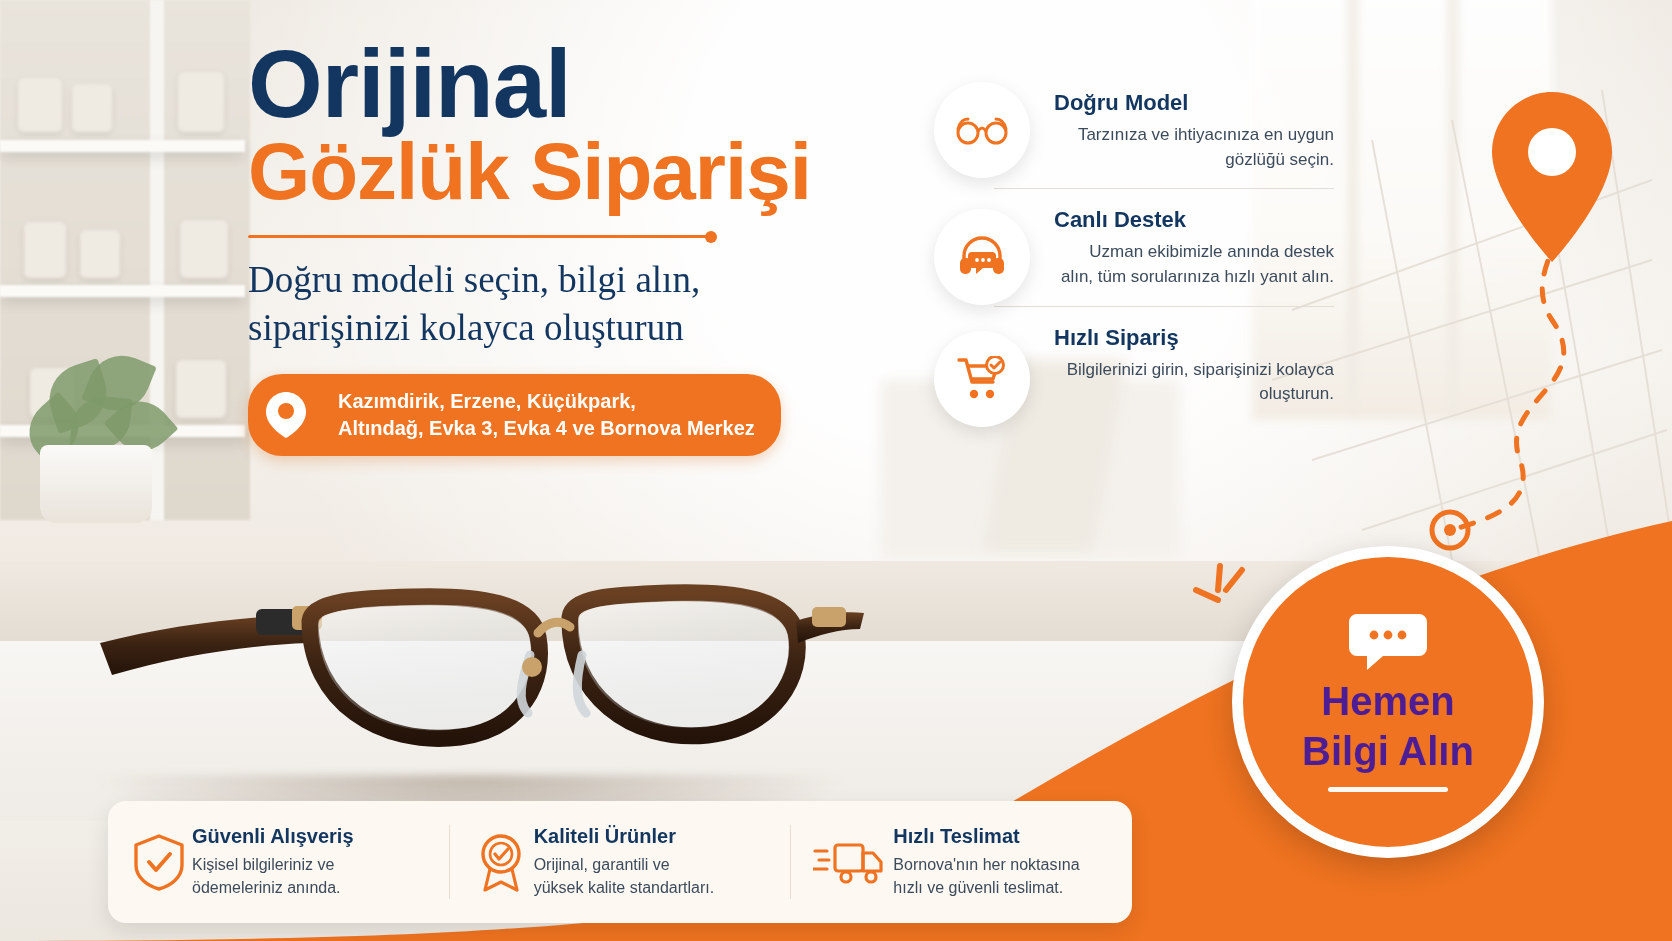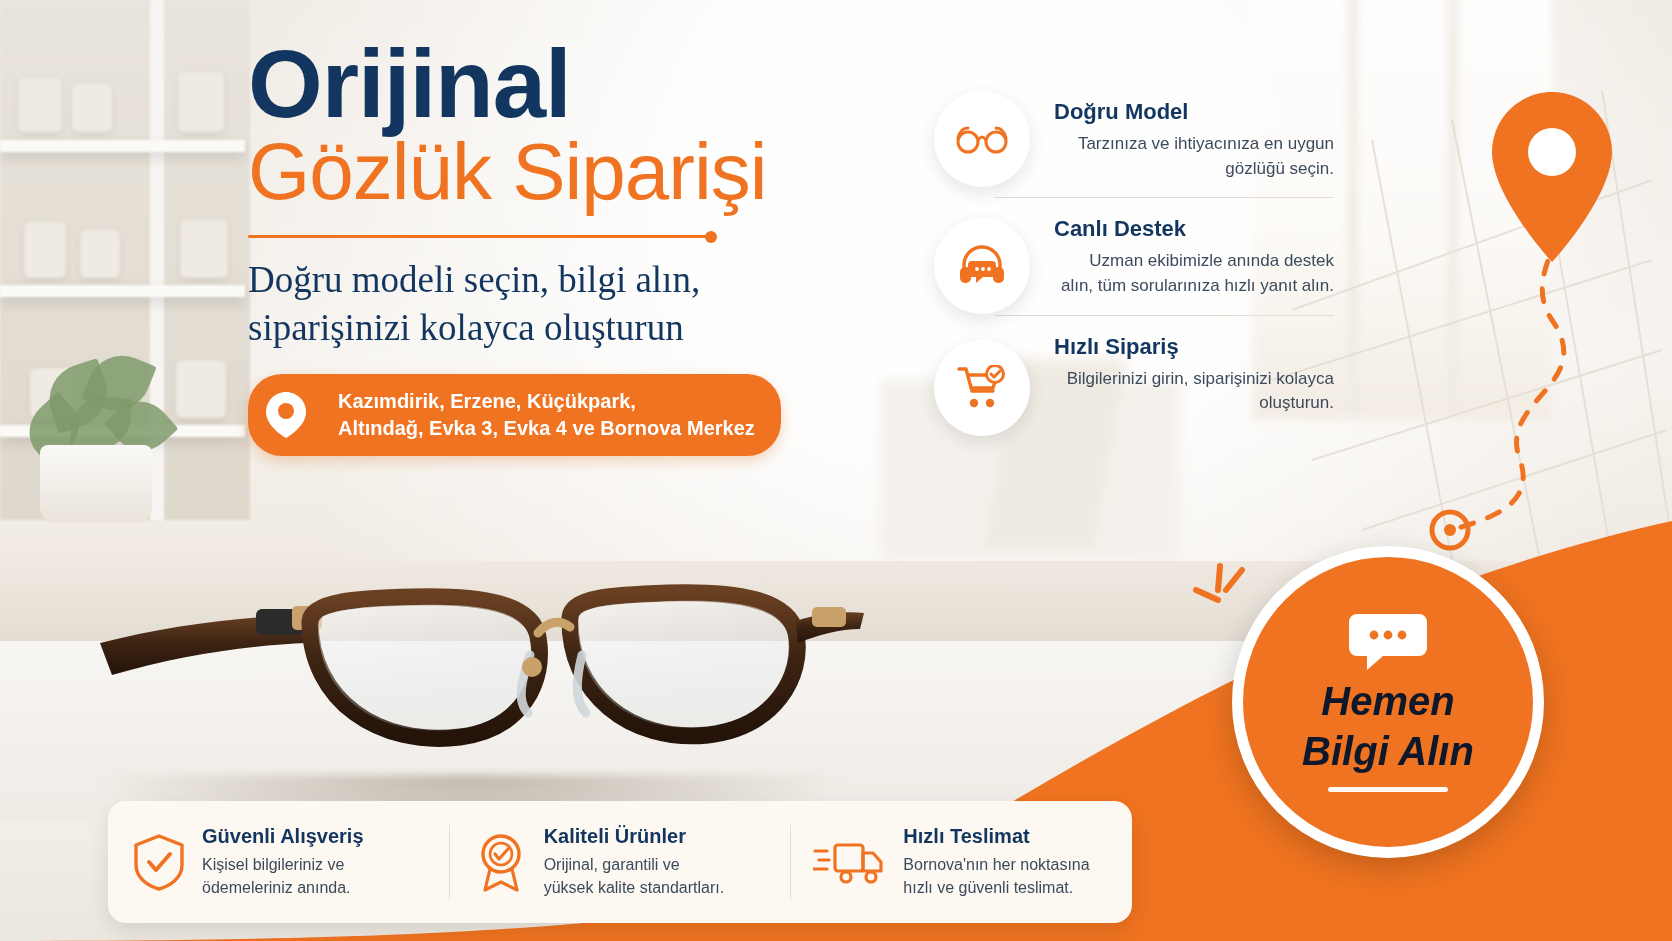--- a/index.html
+++ b/index.html
@@ -44,55 +44,55 @@
   .glasses{position:absolute;left:60px;bottom:150px;width:830px;height:240px;}
   .reflection{position:absolute;left:90px;bottom:96px;width:760px;height:70px;
     background:radial-gradient(ellipse at 50% 0%, rgba(80,55,30,.30), rgba(80,55,30,0) 70%);filter:blur(4px);}
 
   
   .swoosh{position:absolute;right:0;bottom:0;width:1672px;height:420px;overflow:hidden;pointer-events:none;}
 
   
   .headline{position:absolute;left:248px;top:38px;width:680px;}
   .h1{font-size:96px;line-height:.95;font-weight:bold;color:#12365f;letter-spacing:-1px;}
-  .h2{font-size:80px;line-height:1.02;font-weight:normal;color:#ef7320;letter-spacing:-1px;margin-top:2px;}
+  .h2{font-size:80px;line-height:1.02;font-weight:bold;color:#ef7320;letter-spacing:-1px;margin-top:2px;}
   .rule{position:relative;margin:22px 0 18px 0;width:460px;height:3px;background:#ef7320;border-radius:2px;}
   .rule:after{content:"";position:absolute;right:-9px;top:-4px;width:12px;height:12px;border-radius:50%;background:#ef7320;}
   .sub{font-family:"Liberation Serif", serif;font-size:37px;line-height:1.3;color:#12365f;}
 
   .locpill{margin-top:22px;display:inline-flex;align-items:center;gap:32px;
     background:#ef7320;color:#fff;border-radius:34px;padding:14px 26px 14px 18px;max-width:570px;
     box-shadow:0 5px 14px rgba(216,110,30,.28);}
   .locpill .pintext{font-size:20px;font-weight:bold;line-height:1.35;}
 
   
-  .features{position:absolute;left:994px;top:99px;width:340px;}
+  .features{position:absolute;left:994px;top:90px;width:340px;}
   .feat{display:flex;gap:0;align-items:flex-start;padding-bottom:16px;}
   .feat + .feat{border-top:1px solid #e2ddd6;padding-top:18px;}
   .fcircle{position:absolute;left:-60px;width:96px;height:96px;border-radius:50%;background:#fff;
     box-shadow:0 6px 18px rgba(0,0,0,.10);display:flex;align-items:center;justify-content:center;}
   .frow{position:relative;padding-left:60px;}
   .ftitle{font-size:22px;font-weight:bold;color:#12365f;margin-bottom:7px;}
   .ftext{font-size:17px;line-height:1.45;color:#3c4b5c;text-align:right;}
 
   
   .mapart{position:absolute;right:0;top:60px;width:420px;height:520px;}
 
   
   .cta{position:absolute;left:1232px;top:546px;width:290px;height:290px;border-radius:50%;
     background:#ef7320;border:11px solid #ffffff;box-shadow:0 10px 30px rgba(0,0,0,.18);
-    display:flex;flex-direction:column;align-items:center;justify-content:center;color:#0f172a;font-style:italic;}
+    display:flex;flex-direction:column;align-items:center;justify-content:center;color:#4c1d95;}
   .cta .ctatext{font-size:40px;font-weight:bold;line-height:1.08;text-align:center;margin-top:6px;}
   .cta .ctaline{width:120px;height:5px;background:#fff;border-radius:3px;margin-top:14px;opacity:.95;}
   .sparks{position:absolute;left:1180px;top:560px;width:80px;height:80px;}
 
   
   .trust{position:absolute;left:108px;bottom:18px;width:1024px;height:122px;background:#fdf8f2;border-radius:18px;
     box-shadow:0 8px 22px rgba(0,0,0,.10);display:flex;align-items:center;}
-  .tcell{flex:1;display:flex;align-items:center;gap:14px;padding:0 22px;}
+  .tcell{flex:1;display:flex;align-items:center;gap:4px;padding:0 22px;}
   .tcell + .tcell{border-left:1px solid #e7ded2;}
   .ttitle{font-size:20px;font-weight:bold;color:#12365f;margin-bottom:6px;}
   .ttext{font-size:16px;line-height:1.4;color:#3c4b5c;}
   .ticon{flex:0 0 auto;width:58px;height:58px;display:flex;align-items:center;justify-content:center;}
 </style>
 </head>
 <body>
 
 <div class="stage">
 

